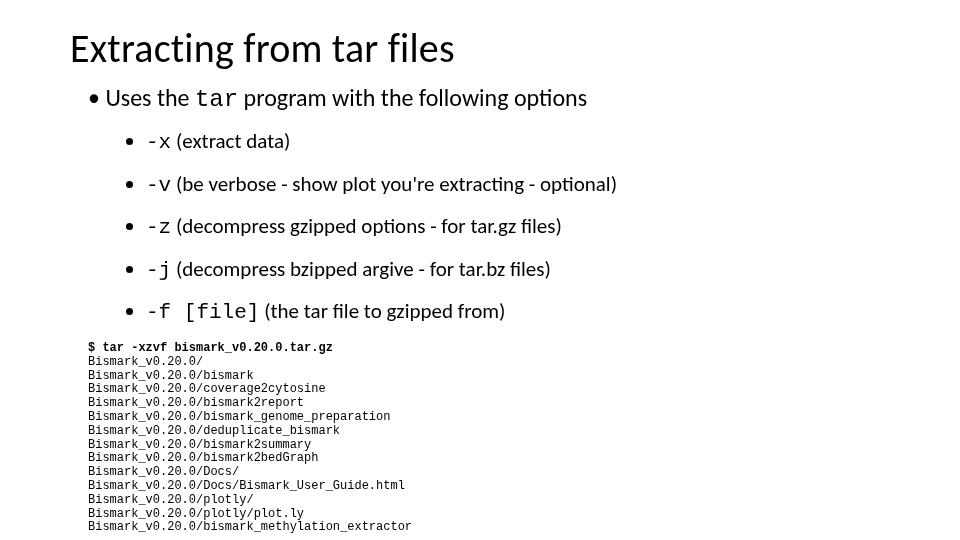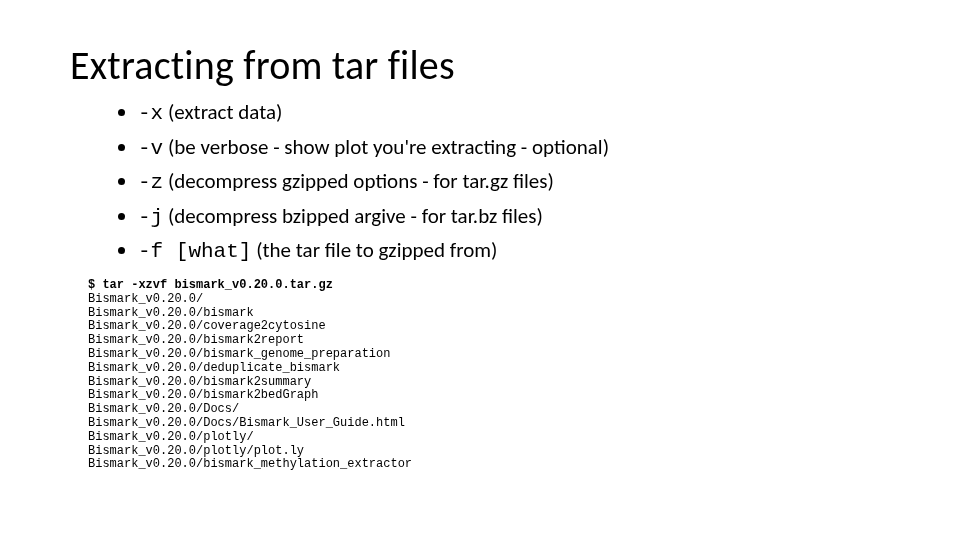--- a/index.html
+++ b/index.html
@@ -6,21 +6,21 @@
     margin: 0;
     padding: 0;
     width: 960px;
     height: 540px;
     background: #fff;
     font-family: "Calibri", "Segoe UI", Arial, sans-serif;
     color: #000;
     overflow: hidden;
   }
   .slide {
-    padding: 41px 70px 20px 70px;
+    padding: 24px 70px 20px 70px;
     box-sizing: border-box;
     width: 100%;
     height: 100%;
   }
   h1.title {
     font-size: 40px;
     font-weight: 400;
     margin: 0 0 10px 0;
     letter-spacing: 0.2px;
   }
@@ -35,21 +35,21 @@
     font-family: "Courier New", Courier, monospace;
   }
   ul.options {
     list-style: disc;
     margin: 0 0 14px 60px;
     padding: 0;
     font-size: 21px;
     line-height: 1.22;
   }
   ul.options li {
-    margin: 8px;
+    margin: 16px;
     padding: 0;
   }
   .flag {
     font-family: "Courier New", Courier, monospace;
   }
   pre.term {
     font-family: "Courier New", Courier, monospace;
     font-size: 12px;
     line-height: 1.15;
     margin: 0 0 8px 18px;
@@ -60,27 +60,30 @@
     font-weight: normal;
   }
 </style>
 </head>
 <body>
 
 <div class="slide">
 
   <h1 class="title">Extracting from tar files</h1>
 
+  <p class="line1 bullet-dot">
+    <span>Uses the </span><span class="mono">tar</span><span> program with the following options</span>
+  </p>
 
   <ul class="options">
     <li><span class="flag">-x</span><span> (extract data)</span></li>
     <li><span class="flag">-v</span><span> (be verbose - show plot you're extracting - optional)</span></li>
     <li><span class="flag">-z</span><span> (decompress gzipped options - for tar.gz files)</span></li>
     <li><span class="flag">-j</span><span> (decompress bzipped argive - for tar.bz files)</span></li>
-    <li><span class="flag">-f [what]</span><span>  (the tar file to gzipped from)</span></li>
+    <li><span class="flag">-f [file]</span><span>  (the tar file to gzipped from)</span></li>
   </ul>
 
   <pre class="term"><span>$ tar -xzvf bismark_v0.20.0.tar.gz</span>
 <span class="out">Bismark_v0.20.0/</span>
 <span class="out">Bismark_v0.20.0/bismark</span>
 <span class="out">Bismark_v0.20.0/coverage2cytosine</span>
 <span class="out">Bismark_v0.20.0/bismark2report</span>
 <span class="out">Bismark_v0.20.0/bismark_genome_preparation</span>
 <span class="out">Bismark_v0.20.0/deduplicate_bismark</span>
 <span class="out">Bismark_v0.20.0/bismark2summary</span>

